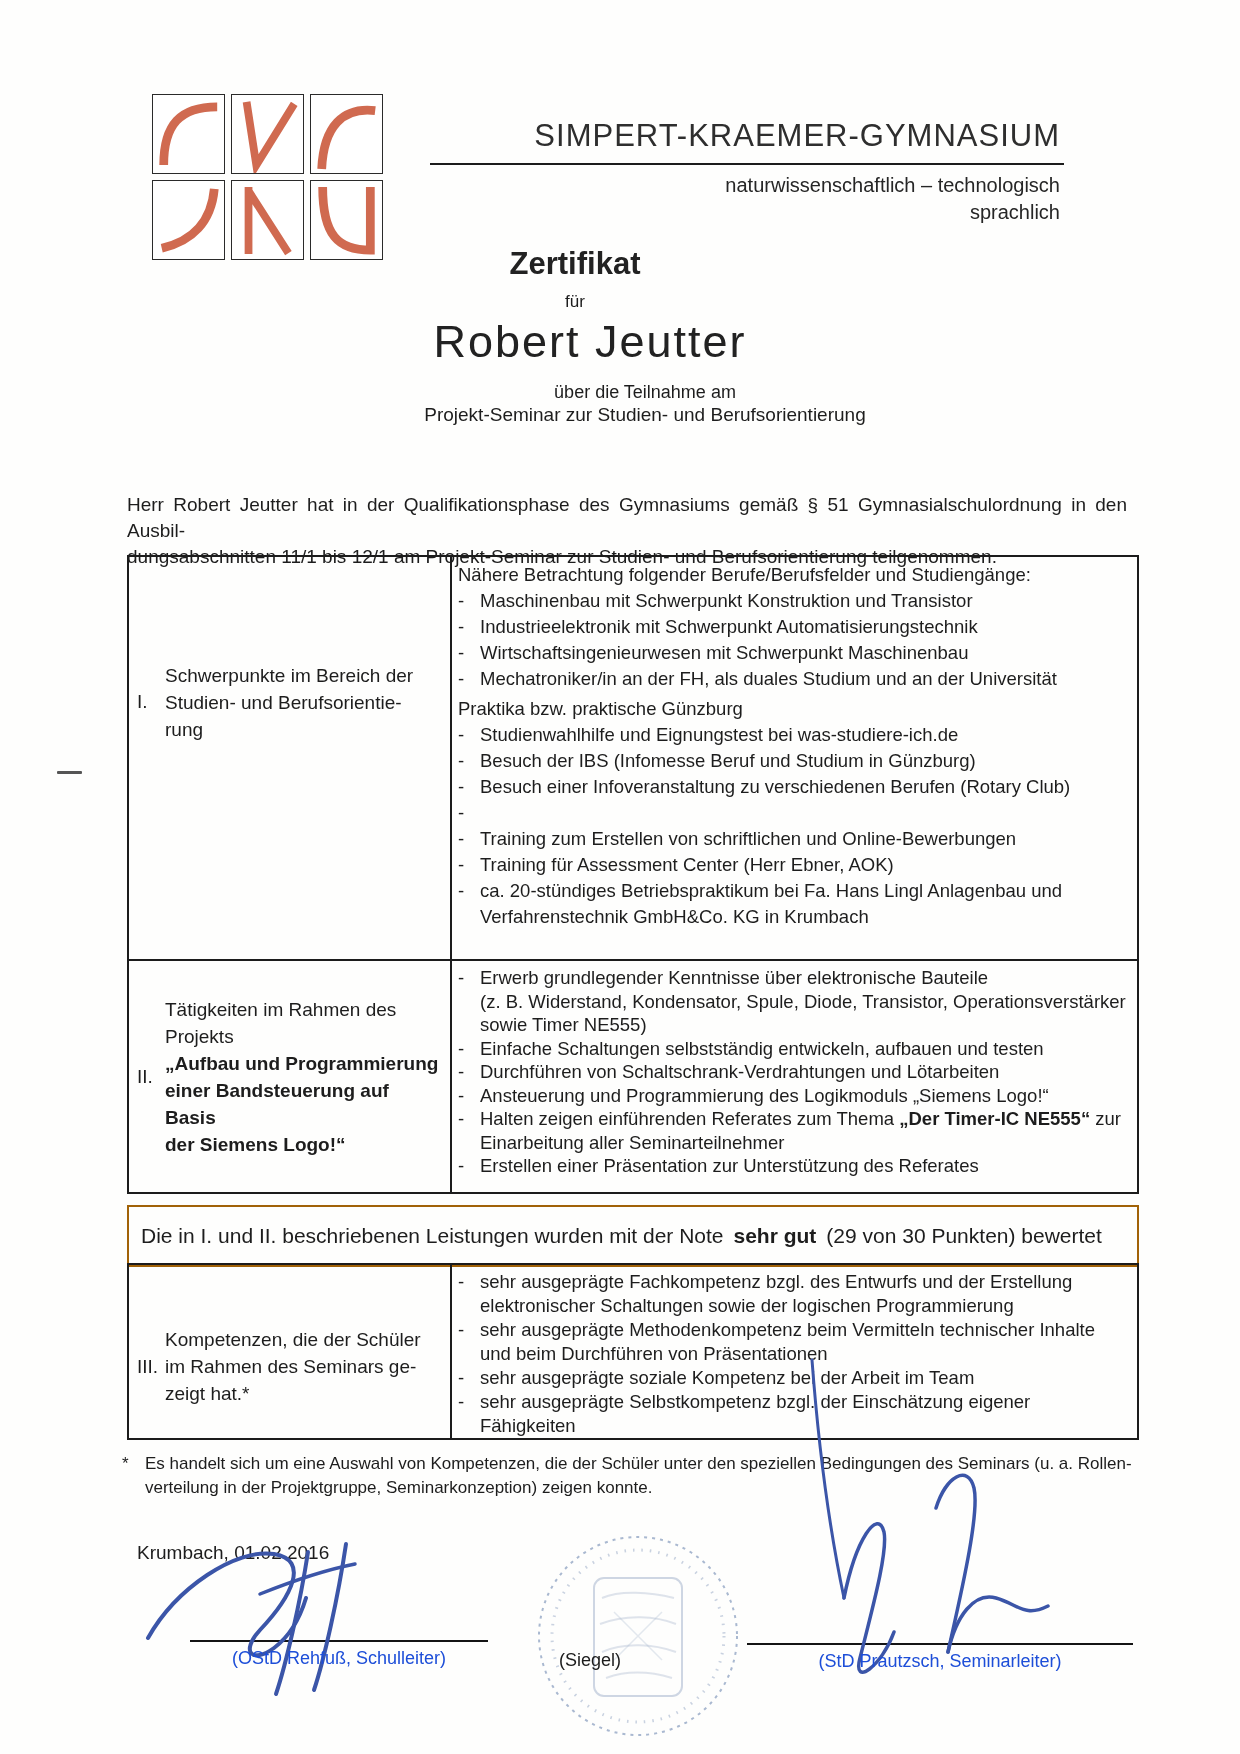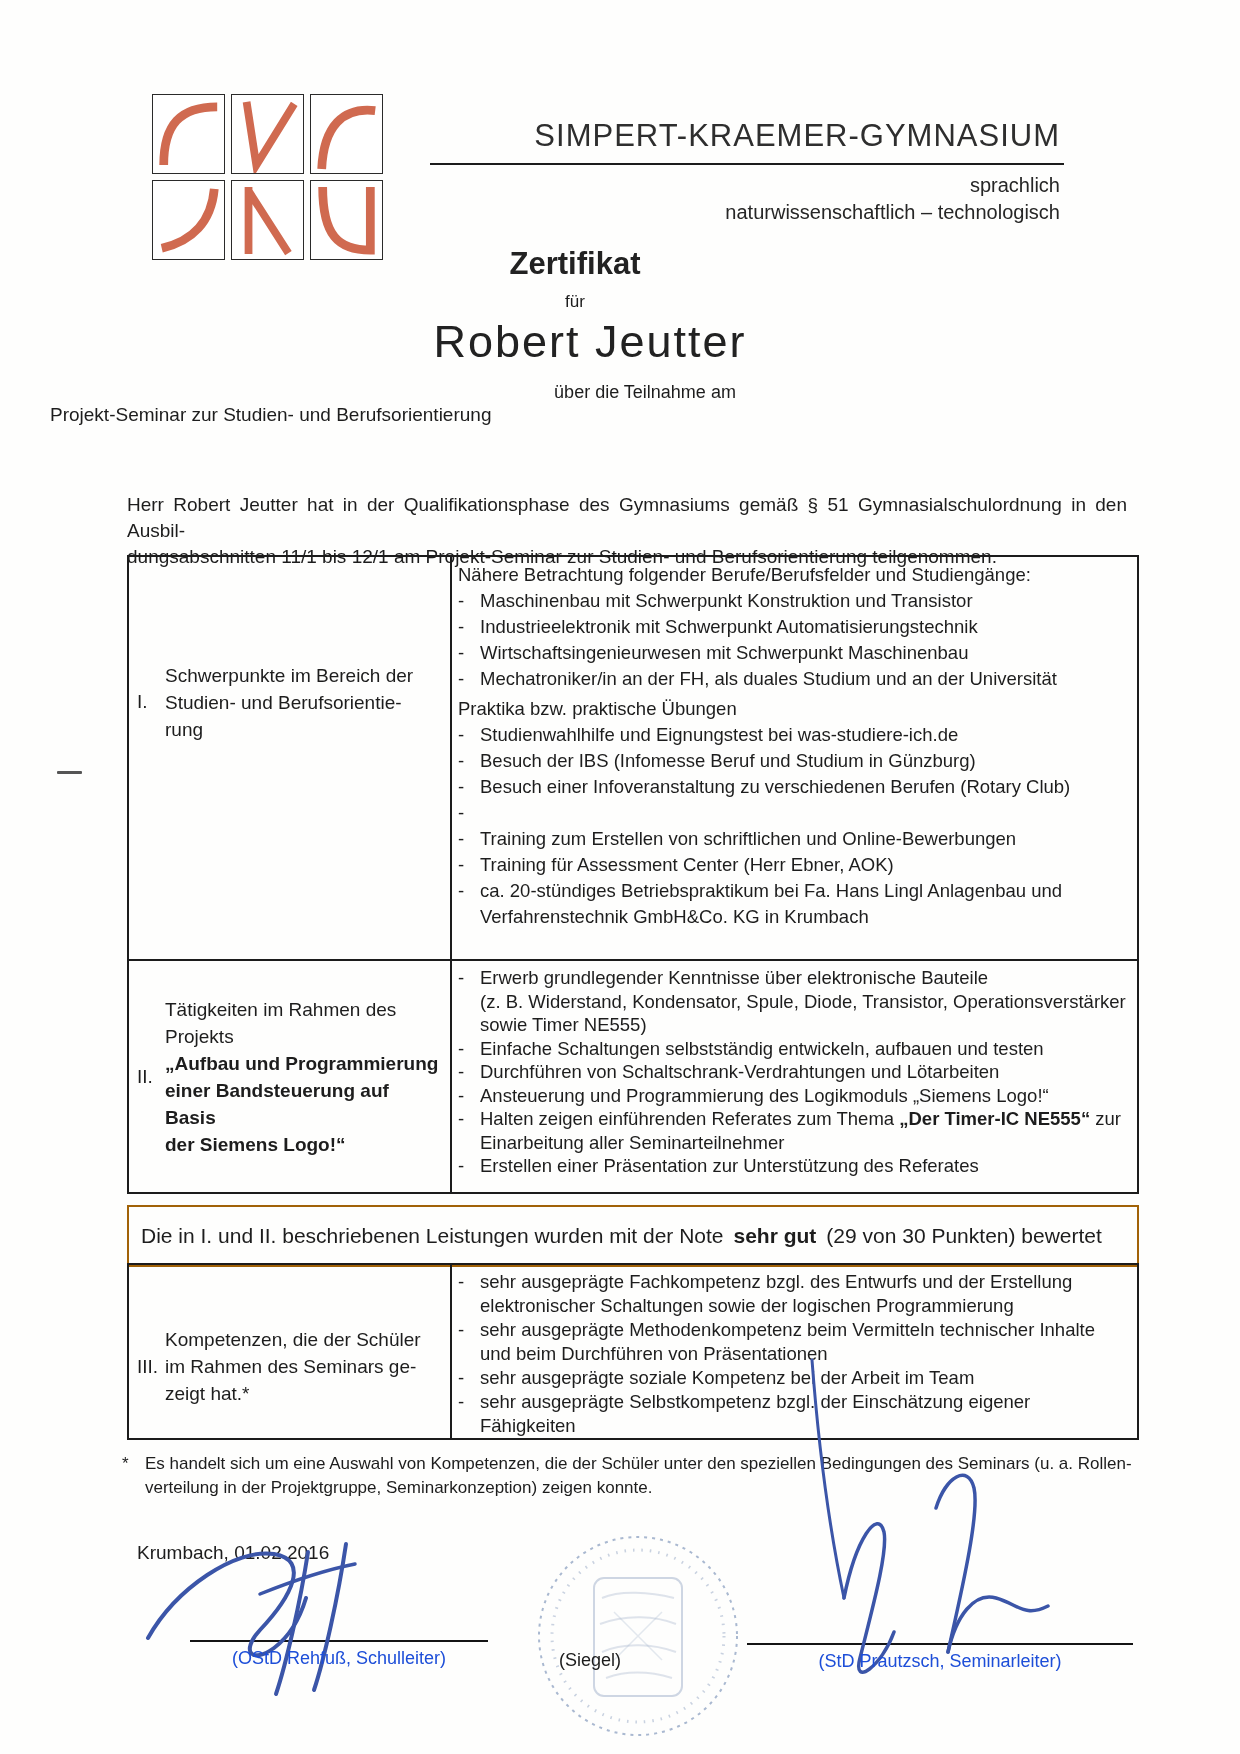--- a/index.html
+++ b/index.html
@@ -22,21 +22,21 @@
                      font-size:20px; line-height:27px; color:#262626; }
   
   .cert-title { position:absolute; left:0; width:1150px; text-align:center; top:246px;
                 font-size:31px; font-weight:bold; color:#222; }
   .for-label  { position:absolute; left:0; width:1150px; text-align:center; top:292px;
                 font-size:17px; }
   .recipient  { position:absolute; left:0; width:1180px; text-align:center; top:316px;
                 font-size:45px; letter-spacing:2px; color:#222; }
   .part-line1 { position:absolute; left:50px; width:1190px; text-align:center; top:382px;
                 font-size:18px; }
-  .part-line2 { position:absolute; left:50px; width:1190px; text-align:left; top:404px;
+  .part-line2 { position:absolute; left:50px; width:1190px; text-align:center; top:404px;
                 font-size:19px; }
   
   .intro { position:absolute; left:127px; top:492px; width:1000px; font-size:19px;
            line-height:26px; color:#1d1d1d; }
   .jl { text-align:justify; text-align-last:justify; }
   
   .tbl { position:absolute; left:127px; width:1012px; border:2px solid #1c1c1c;
          box-sizing:border-box; background:transparent; }
   .tbl1 { top:555px; }
   .tbl2 { top:1263px; }
@@ -116,22 +116,22 @@
     </div>
     <div class="logo-tile">
       <svg viewBox="0 0 73 80">
           <path d="M12,6 C12,56 28,71 61,71 L61,6" fill="none" stroke="#d06a50" stroke-width="9"></path>
         </svg>
     </div>
   </div>
   <div class="school-name">SIMPERT-KRAEMER-GYMNASIUM</div>
   <div class="header-rule"></div>
   <div class="school-subtitle">
+    <div>naturwissenschaftlich – technologisch</div>
     <div>sprachlich</div>
-    <div>naturwissenschaftlich – technologisch</div>
   </div>
 
   <div class="cert-title">Zertifikat</div>
   <div class="for-label">für</div>
   <div class="recipient">Robert Jeutter</div>
   <div class="part-line1">über die Teilnahme am</div>
   <div class="part-line2">Projekt-Seminar zur Studien- und Berufsorientierung</div>
 
   <div class="intro">
     <div class="jl">Herr Robert Jeutter hat in der Qualifikationsphase des Gymnasiums gemäß § 51 Gymnasialschulordnung in den Ausbil-</div>
@@ -162,21 +162,21 @@
             <div class="item">
               <span class="dash">-</span>
               <div class="itext"><span>Wirtschaftsingenieurwesen mit Schwerpunkt Maschinenbau</span></div>
             </div>
             <div class="item">
               <span class="dash">-</span>
               <div class="itext"><span>Mechatroniker/in an der FH, als duales Studium und an der Universität</span></div>
             </div>
           </div>
           <div class="block">
-            <div class="bheading">Praktika bzw. praktische Übungen</div>
+            <div class="bheading">Praktika bzw. praktische Günzburg</div>
             <div class="item">
               <span class="dash">-</span>
               <div class="itext"><span>Studienwahlhilfe und Eignungstest bei was-studiere-ich.de</span></div>
             </div>
             <div class="item">
               <span class="dash">-</span>
               <div class="itext"><span>Besuch der IBS (Infomesse Beruf und Studium in Günzburg)</span></div>
             </div>
             <div class="item">
               <span class="dash">-</span>

